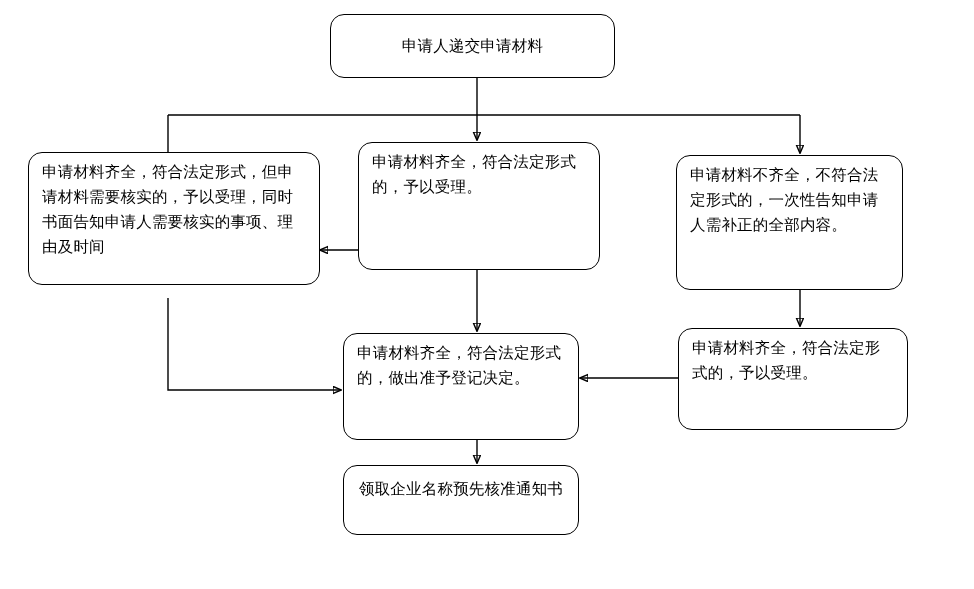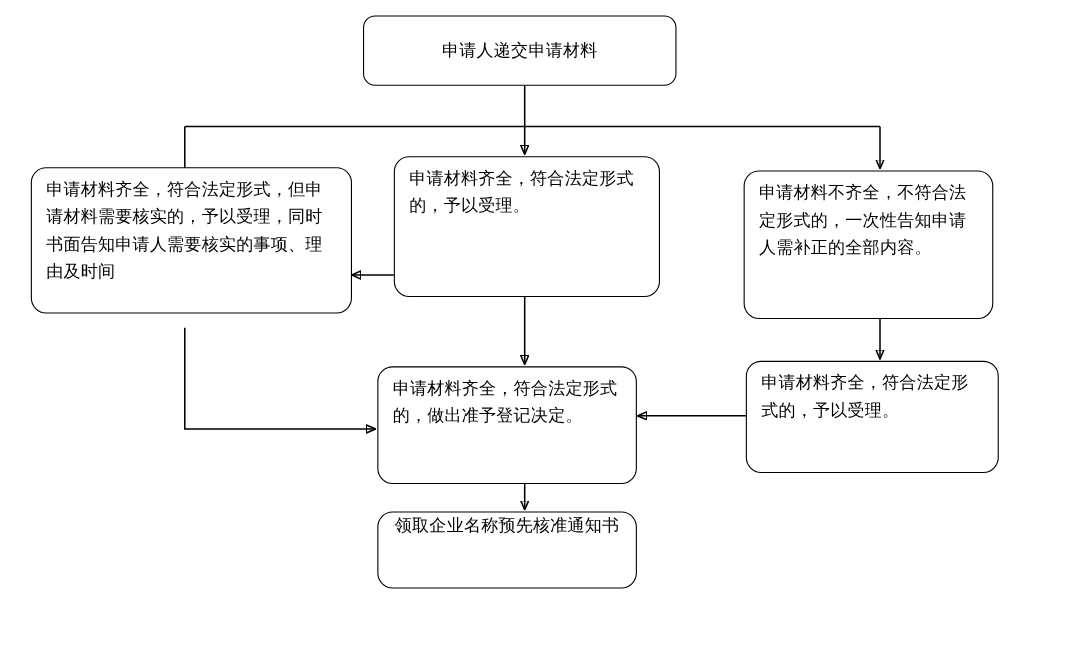--- a/index.html
+++ b/index.html
@@ -31,23 +31,23 @@
   .node.pad {
     padding: 7px 13px 0 13px;
     text-align: left;
   }
   .node.center {
     display: flex;
     align-items: center;
     justify-content: center;
     text-align: center;
     padding: 0 24px;
-    border-radius: 11px;
   }
   .node.topcenter {
+    padding-top: 10px;
     text-align: center;
     font-family: Liberation Serif, serif;
   }
   svg.edges {
     position: absolute;
     left: 0;
     top: 0;
     width: 974px;
     height: 589px;
     z-index: 1;

